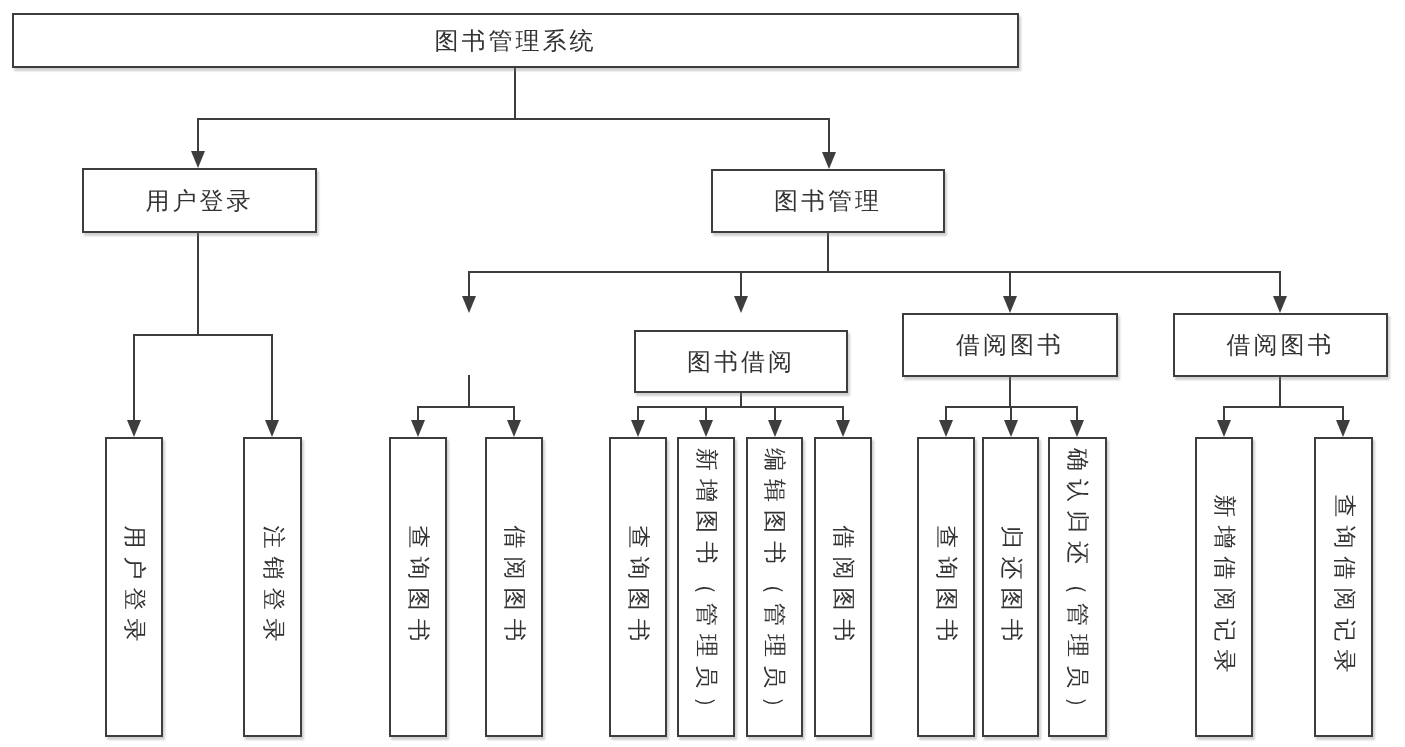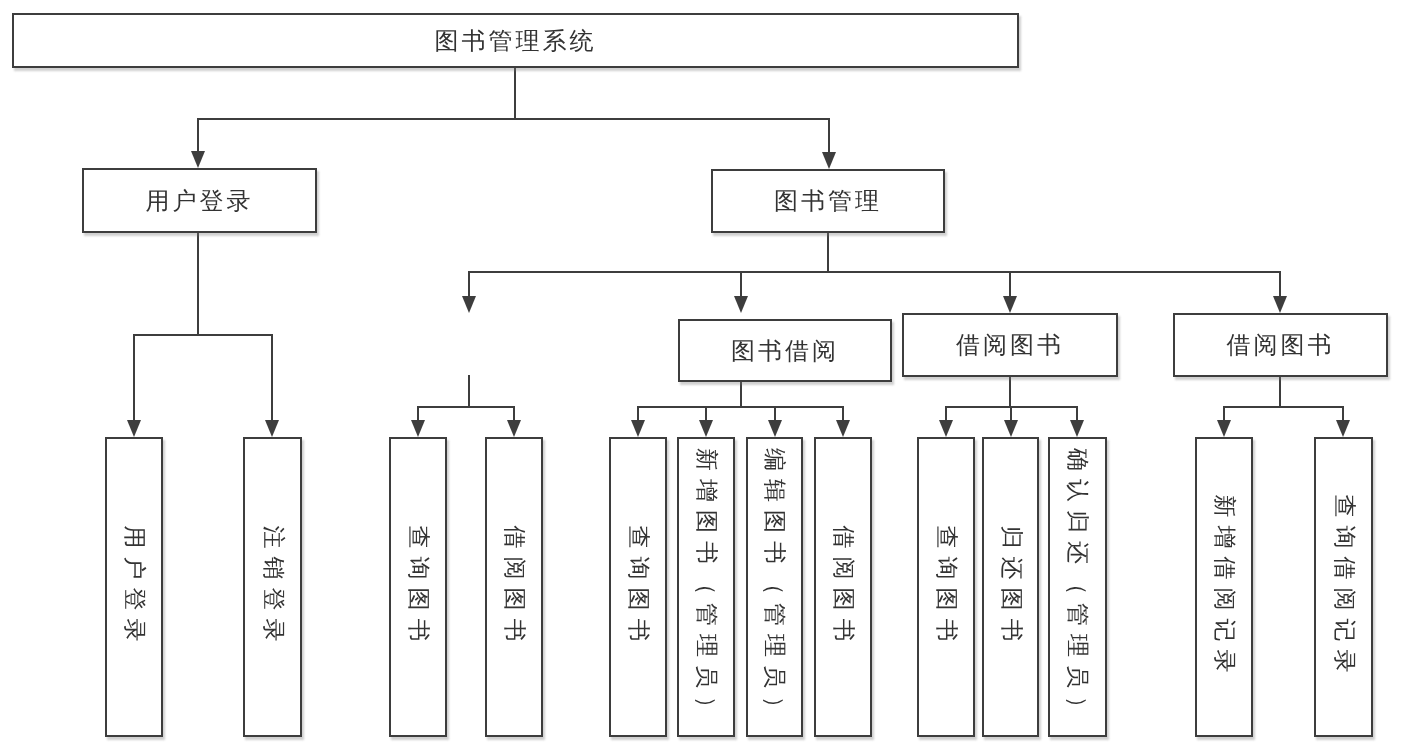--- a/index.html
+++ b/index.html
@@ -82,21 +82,21 @@
   <div class="line" style="left:468px; top:271px; width:813px; height:2px;"></div>
   <div class="line" style="left:468px; top:271px; width:2px; height:27px;"></div>
   <div class="arrow" style="left:462px; top:296px;"></div>
   <div class="line" style="left:740px; top:271px; width:2px; height:27px;"></div>
   <div class="arrow" style="left:734px; top:296px;"></div>
   <div class="line" style="left:1009px; top:271px; width:2px; height:27px;"></div>
   <div class="arrow" style="left:1003px; top:296px;"></div>
   <div class="line" style="left:1279px; top:271px; width:2px; height:27px;"></div>
   <div class="arrow" style="left:1273px; top:296px;"></div>
 
-  <div class="box" style="left:634px; top:319px; width:214px; height:63px;margin-left:44px;">
+  <div class="box" style="left:634px; top:330px; width:214px; height:63px;">
     <span>图书借阅</span>
   </div>
   <div class="box" style="left:902px; top:313px; width:216px; height:64px;">
     <span>借阅图书</span>
   </div>
   <div class="box" style="left:1173px; top:313px; width:215px; height:64px;">
     <span>借阅图书</span>
   </div>
 
   <div class="line" style="left:468px; top:375px; width:2px; height:32px;"></div>

